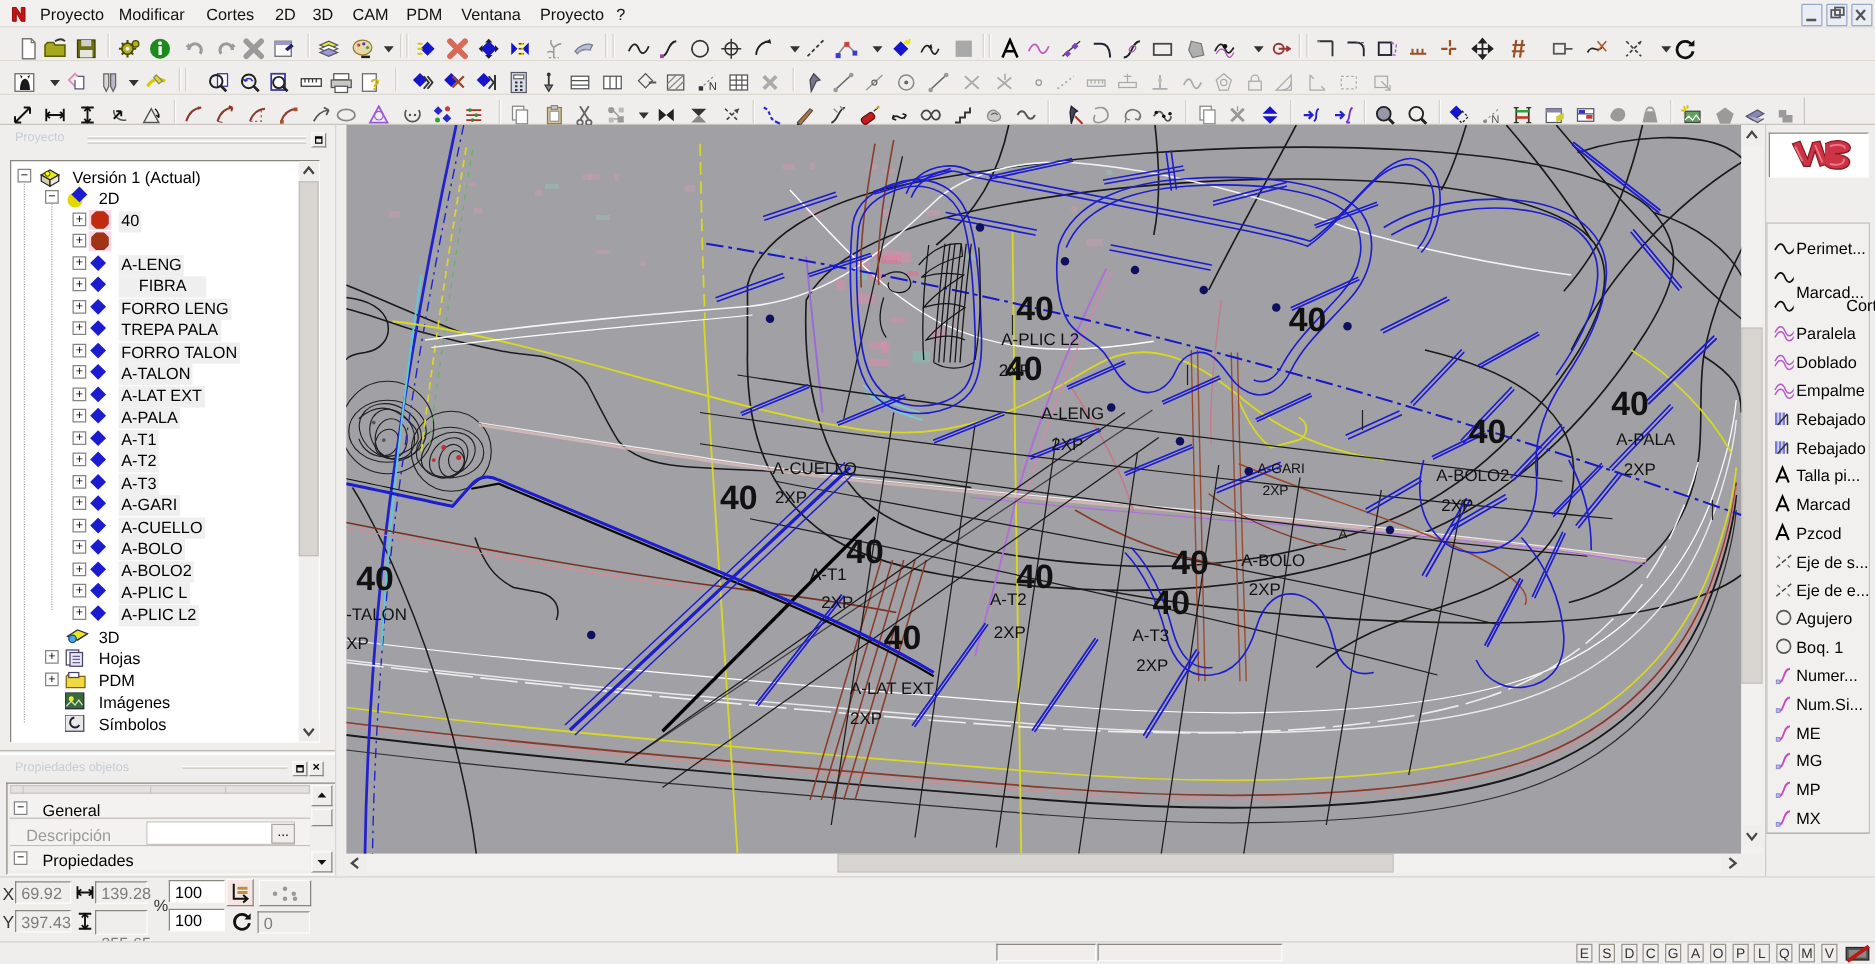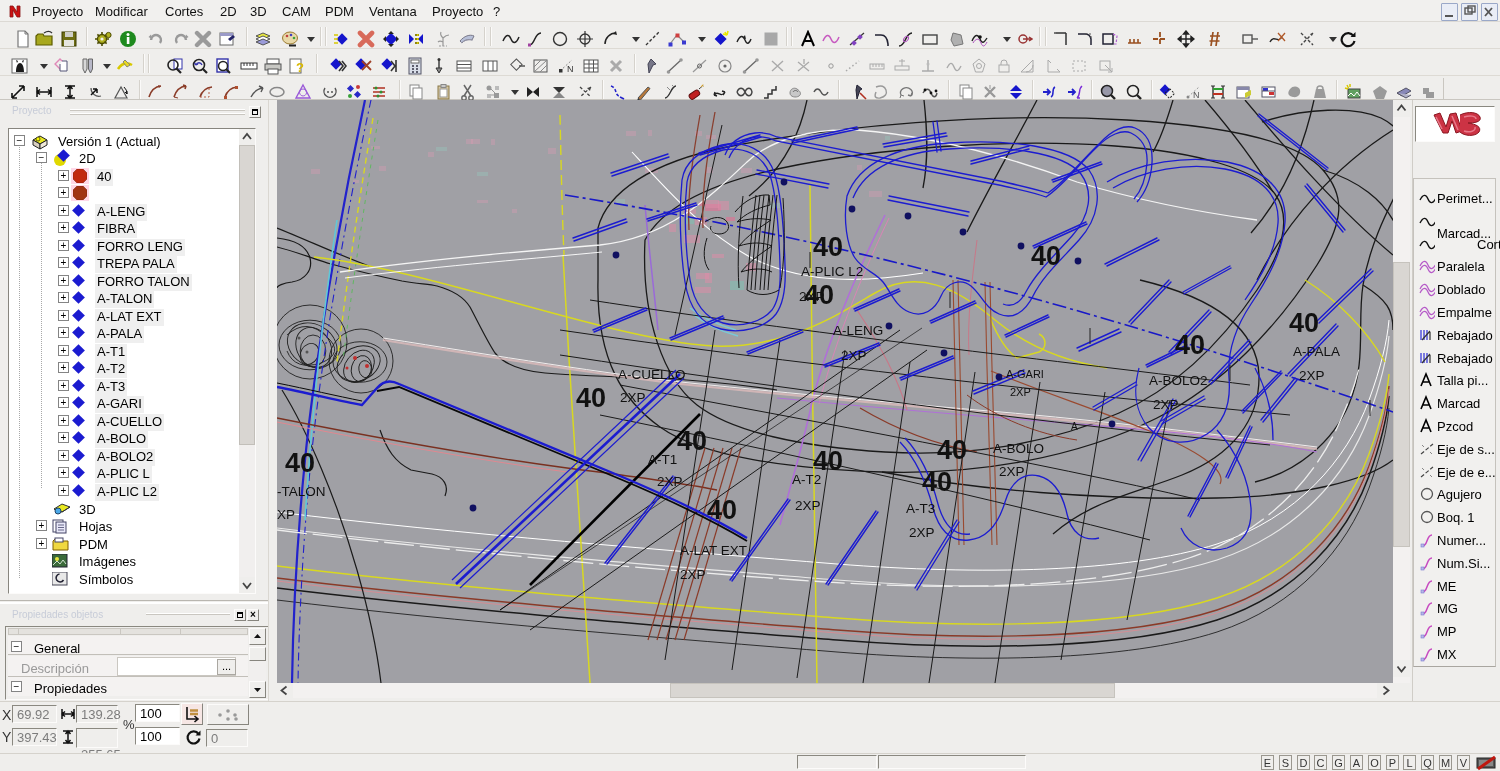--- a/index.html
+++ b/index.html
@@ -1012,21 +1012,21 @@
       <div class="abs" style="left:71px;top:185px;width:18px;height:16px;background:#ffd8e8"></div>
       <svg class="abs" style="left:73px;top:186px" width="14" height="14">
         <polygon points="4,0 10,0 14,4 14,10 10,14 4,14 0,10 0,4" fill="#a03414" stroke="#701c08" stroke-width="0.5"></polygon>
       </svg>
       <div class="treerow" style="left:95px;top:204px;font-weight:bold;background:#efefef;padding:0 2px">TREPA</div>
       <div class="pm" style="left:58px;top:205px">+</div>
       <div class="dia" style="left:74px;top:206px"></div>
       <div class="treerow" style="left:95px;top:204px;font-weight:normal;background:#efefef;padding:0 2px">A-LENG</div>
       <div class="pm" style="left:58px;top:222px">+</div>
       <div class="dia" style="left:74px;top:223px"></div>
-      <div class="treerow" style="left:95px;top:221px;font-weight:normal;background:#efefef;padding:0 2px">FIBRA</div>
+      <div class="treerow" style="left:95px;top:221px;font-weight:normal;background:#efefef;padding:0 16px">FIBRA</div>
       <div class="pm" style="left:58px;top:240px">+</div>
       <div class="dia" style="left:74px;top:241px"></div>
       <div class="treerow" style="left:95px;top:239px;font-weight:normal;background:#efefef;padding:0 2px">FORRO LENG</div>
       <div class="pm" style="left:58px;top:257px">+</div>
       <div class="dia" style="left:74px;top:258px"></div>
       <div class="treerow" style="left:95px;top:256px;font-weight:normal;background:#efefef;padding:0 2px">TREPA PALA</div>
       <div class="pm" style="left:58px;top:275px">+</div>
       <div class="dia" style="left:74px;top:276px"></div>
       <div class="treerow" style="left:95px;top:274px;font-weight:normal;background:#efefef;padding:0 2px">FORRO TALON</div>
       <div class="pm" style="left:58px;top:292px">+</div>

